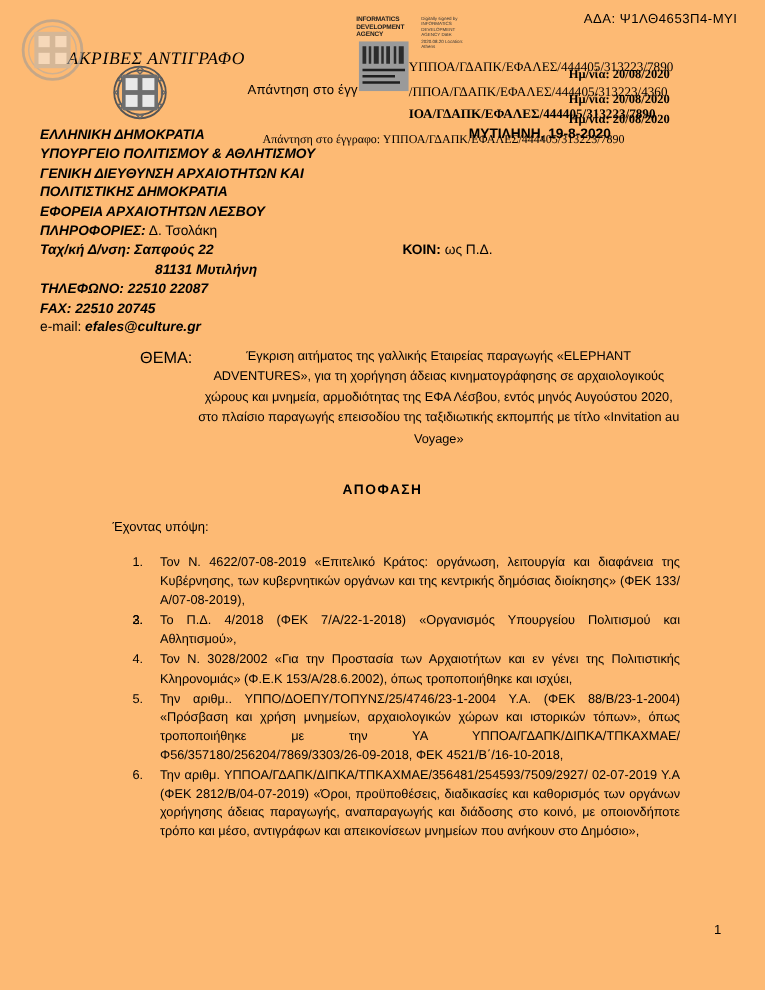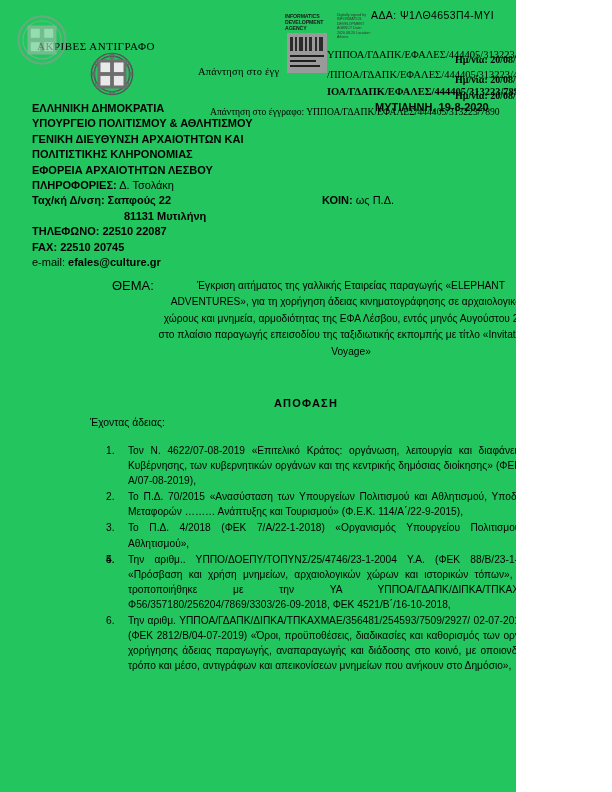--- a/index.html
+++ b/index.html
@@ -6,23 +6,23 @@
     margin: 0;
     padding: 0;
     background: #ffffff;
   }
   body {
     font-family: "Liberation Sans", sans-serif;
     color: #000000;
   }
   .page {
     position: relative;
-    width: 516px;
+    width: 612px;
     height: 792px;
-    background: #22c55e;
+    background: #fdba74;
     overflow: hidden;
     box-sizing: border-box;
     padding-left: 12px;
   }
 
   
   .ada-line {
     position: absolute;
     top: 9px;
     right: 22px;
@@ -87,21 +87,21 @@
   .reply-row {
     position: absolute;
     white-space: nowrap;
     font-family: "Liberation Serif", serif;
     font-size: 10.5px;
   }
   .reply-label {
     position: absolute;
     left: 198px;
     top: 42px;
-    font-family: Liberation Serif, serif;
+    font-family: Liberation Sans, sans-serif;
     font-size: 10.5px;
     letter-spacing: 0.2px;
   }
   .reply-r1 { left: 327px; top: 25px; }
   .reply-r2 { left: 327px; top: 45px; }
   .reply-r3 { left: 327px; top: 62px; font-weight: bold; }
   .stamp-date {
     position: absolute;
     white-space: nowrap;
     font-family: "Liberation Serif", serif;
@@ -122,39 +122,40 @@
 
   
   .letterhead {
     position: absolute;
     left: 32px;
     top: 101px;
     width: 300px;
     font-size: 11px;
     line-height: 15.4px;
   }
-  .letterhead .bold { font-weight: bold; }
+  .letterhead .bold { font-weight: bold; font-style: italic; }
   .letterhead .row { white-space: nowrap; }
   .letterhead .indent { padding-left: 92px; }
 
   .emblem-main {
     position: absolute;
     left: 88px;
     top: 50px;
     width: 48px;
     height: 48px;
   }
   .akrives {
     position: absolute;
-    left: 37px;
+    left: 54px;
     top: 40px;
     font-family: "Liberation Serif", serif;
-    font-size: 11px;
+    font-size: 14px;
     letter-spacing: 0.5px;
     white-space: nowrap;
+    font-style: italic;
   }
 
   
   .city-date {
     position: absolute;
     left: 375px;
     top: 101px;
     font-size: 11px;
     font-weight: bold;
     white-space: nowrap;
@@ -192,21 +193,20 @@
   
   .apofasi {
     position: absolute;
     left: 0;
     top: 386px;
     width: 612px;
     text-align: center;
     font-size: 11px;
     font-weight: bold;
     letter-spacing: 1.2px;
-    margin-top: 11px;
   }
 
   
   .having {
     position: absolute;
     left: 90px;
     top: 417px;
     font-size: 10.4px;
   }
 
@@ -323,21 +323,21 @@
     <div class="reply-clean">
       <span>Απάντηση στο έγγραφο:</span>
       <span>ΥΠΠΟΑ/ΓΔΑΠΚ/ΕΦΑΛΕΣ/444405/313223/7890</span>
     </div>
   </div>
 
   <div class="letterhead">
     <div class="row bold">ΕΛΛΗΝΙΚΗ ΔΗΜΟΚΡΑΤΙΑ</div>
     <div class="row bold">ΥΠΟΥΡΓΕΙΟ ΠΟΛΙΤΙΣΜΟΥ &amp; ΑΘΛΗΤΙΣΜΟΥ</div>
     <div class="row bold">ΓΕΝΙΚΗ ΔΙΕΥΘΥΝΣΗ ΑΡΧΑΙΟΤΗΤΩΝ ΚΑΙ</div>
-    <div class="row bold">ΠΟΛΙΤΙΣΤΙΚΗΣ ΚΛΗΡΟΝΟΜΙΑΣ</div>
+    <div class="row bold">ΠΟΛΙΤΙΣΤΙΚΗΣ ΔΗΜΟΚΡΑΤΙΑ</div>
     <div class="row bold">ΕΦΟΡΕΙΑ ΑΡΧΑΙΟΤΗΤΩΝ ΛΕΣΒΟΥ</div>
     <div class="row">
       <span class="bold">ΠΛΗΡΟΦΟΡΙΕΣ:</span>
       <span>Δ. Τσολάκη</span>
     </div>
     <div class="row">
       <span class="bold">Ταχ/κή Δ/νση:</span>
       <span class="bold">Σαπφούς 22</span>
     </div>
     <div class="row indent bold">81131 Μυτιλήνη</div>
@@ -362,37 +362,37 @@
     <span>ως Π.Δ.</span>
   </div>
 
   <div class="thema-label">ΘΕΜΑ:</div>
   <div class="thema">
     <div class="thema-body">Έγκριση αιτήματος της γαλλικής Εταιρείας παραγωγής «ELEPHANT ADVENTURES», για τη χορήγηση άδειας κινηματογράφησης σε αρχαιολογικούς χώρους και μνημεία, αρμοδιότητας της ΕΦΑ Λέσβου, εντός μηνός Αυγούστου 2020, στο πλαίσιο παραγωγής επεισοδίου της ταξιδιωτικής εκπομπής με τίτλο «Invitation au Voyage»</div>
   </div>
 
   <div class="apofasi">ΑΠΟΦΑΣΗ</div>
 
-  <div class="having">Έχοντας άδειας:</div>
+  <div class="having">Έχοντας υπόψη:</div>
 
   <div class="clauses">
     <div class="clause">
       <span class="num">1.</span>
       <span>Τον Ν. 4622/07-08-2019 «Επιτελικό Κράτος: οργάνωση, λειτουργία και διαφάνεια της Κυβέρνησης, των κυβερνητικών οργάνων και της κεντρικής δημόσιας διοίκησης» (ΦΕΚ 133/Α/07-08-2019),</span>
     </div>
     <div class="clause">
       <span class="num">2.</span>
-      <span>Το Π.Δ. 70/2015 «Ανασύσταση των Υπουργείων Πολιτισμού και Αθλητισμού, Υποδομών, Μεταφορών ……… Ανάπτυξης και Τουρισμού» (Φ.Ε.Κ. 114/Α΄/22-9-2015),</span>
     </div>
     <div class="clause">
       <span class="num">3.</span>
       <span>Το Π.Δ. 4/2018 (ΦΕΚ 7/Α/22-1-2018) «Οργανισμός Υπουργείου Πολιτισμού και Αθλητισμού»,</span>
     </div>
     <div class="clause">
       <span class="num">4.</span>
+      <span>Τον Ν. 3028/2002 «Για την Προστασία των Αρχαιοτήτων και εν γένει της Πολιτιστικής Κληρονομιάς» (Φ.Ε.Κ 153/Α/28.6.2002), όπως τροποποιήθηκε και ισχύει,</span>
     </div>
     <div class="clause">
       <span class="num">5.</span>
       <span>Την αριθμ.. ΥΠΠΟ/ΔΟΕΠΥ/ΤΟΠΥΝΣ/25/4746/23-1-2004 Υ.Α. (ΦΕΚ 88/Β/23-1-2004) «Πρόσβαση και χρήση μνημείων, αρχαιολογικών χώρων και ιστορικών τόπων», όπως τροποποιήθηκε με την ΥΑ ΥΠΠΟΑ/ΓΔΑΠΚ/ΔΙΠΚΑ/ΤΠΚΑΧΜΑΕ/ Φ56/357180/256204/7869/3303/26-09-2018, ΦΕΚ 4521/Β΄/16-10-2018,</span>
     </div>
     <div class="clause">
       <span class="num">6.</span>
       <span>Την αριθμ. ΥΠΠΟΑ/ΓΔΑΠΚ/ΔΙΠΚΑ/ΤΠΚΑΧΜΑΕ/356481/254593/7509/2927/ 02-07-2019 Υ.Α (ΦΕΚ 2812/Β/04-07-2019) «Όροι, προϋποθέσεις, διαδικασίες και καθορισμός των οργάνων χορήγησης άδειας παραγωγής, αναπαραγωγής και διάδοσης στο κοινό, με οποιονδήποτε τρόπο και μέσο,  αντιγράφων και απεικονίσεων μνημείων που ανήκουν στο Δημόσιο»,</span>
     </div>
   </div>

